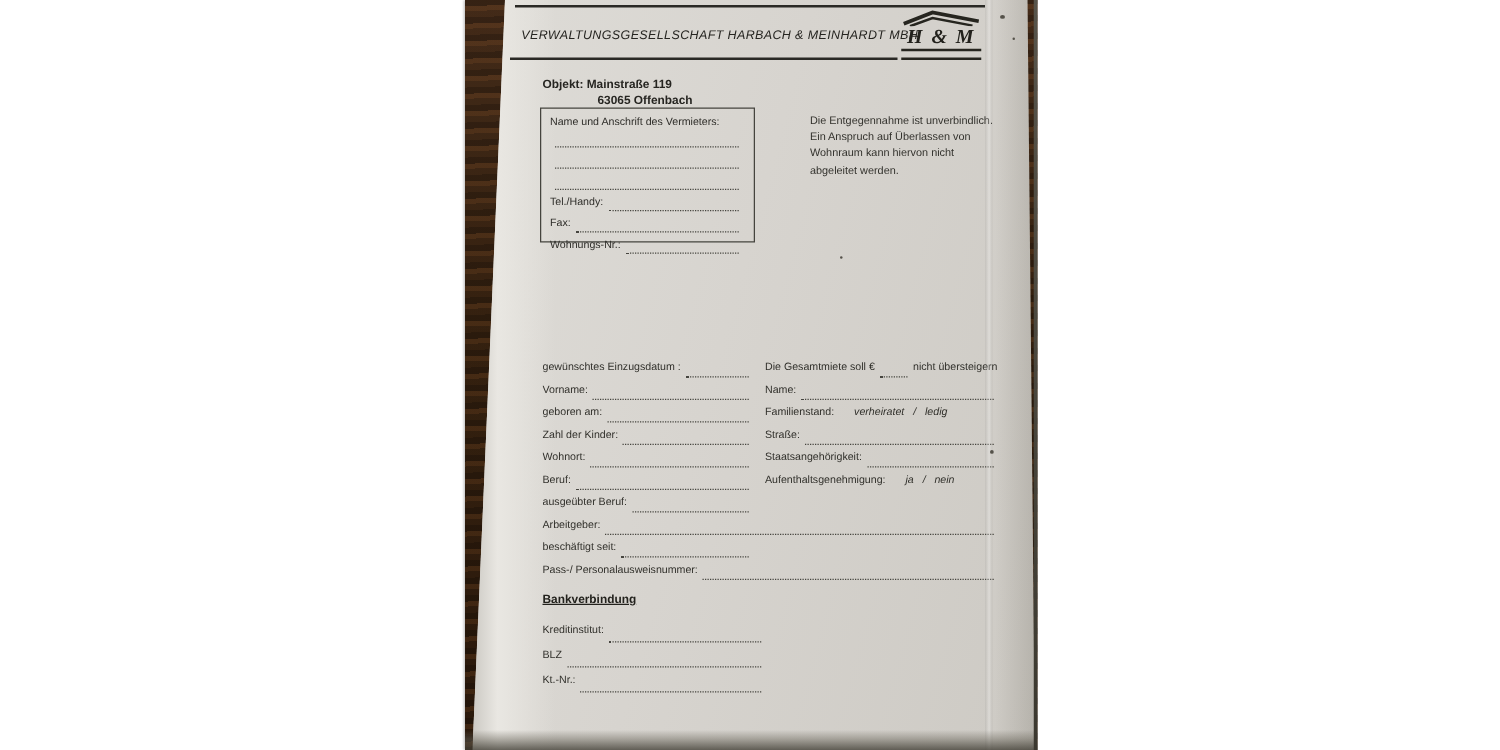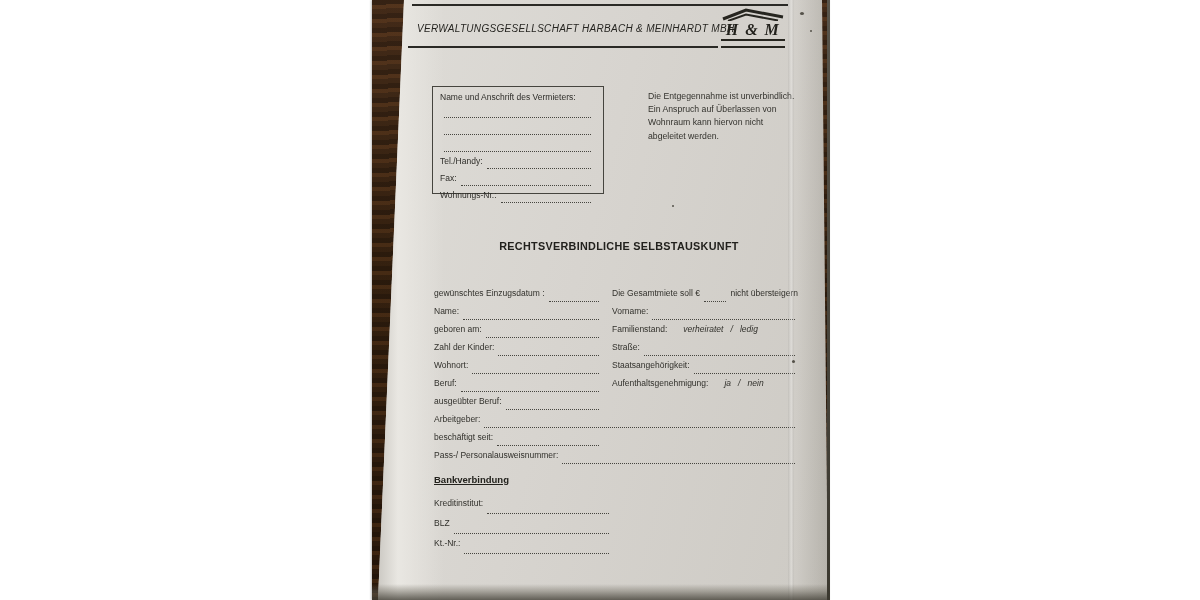--- a/index.html
+++ b/index.html
@@ -121,20 +121,24 @@
         <div class="logo">
           <svg width="64" height="13" viewBox="0 0 64 13">
             <path d="M2 11 L25 2 L62 9" fill="none" stroke="#26251f" stroke-width="3"></path>
             <path d="M7 13 L25 6.5 L57 12.5" fill="none" stroke="#26251f" stroke-width="2"></path>
           </svg>
           <div class="logo-text">H &amp; M</div>
           <div class="logo-lines"></div>
         </div>
       </div>
 
+      <div class="objekt">
+        <div><span>Objekt:</span> <span>Mainstraße 119</span></div>
+        <div class="city">63065 Offenbach</div>
+      </div>
 
       <div class="vbox">
         <div class="vb-title">Name und Anschrift des Vermieters:</div>
         <div class="vb-fields">
             <div class="cell">
               <span class="dots"></span>
             </div>
             <div class="cell">
               <span class="dots"></span>
             </div>
@@ -156,38 +160,37 @@
           </div>
       </div>
 
       <div class="notice">
           <div class="nline">Die Entgegennahme ist unverbindlich.</div>
           <div class="nline">Ein Anspruch auf Überlassen von</div>
           <div class="nline">Wohnraum kann hiervon nicht</div>
           <div class="nline">abgeleitet werden.</div>
         </div>
 
-      <div class="form-title">RECHTSVERBINDLICHE SELBSTAUSKUNFT</div>
 
       <div class="form-grid">
           <div class="cell">
             <span class="lbl">gewünschtes Einzugsdatum :</span>
             <span class="dots"></span>
           </div>
           <div class="cell">
             <span class="lbl">Die Gesamtmiete soll €</span>
             <span class="dots"></span>
             <span class="sfx">nicht übersteigern</span>
           </div>
           <div class="cell">
+            <span class="lbl">Vorname:</span>
+            <span class="dots"></span>
+          </div>
+          <div class="cell">
             <span class="lbl">Name:</span>
-            <span class="dots"></span>
-          </div>
-          <div class="cell">
-            <span class="lbl">Vorname:</span>
             <span class="dots"></span>
           </div>
           <div class="cell">
             <span class="lbl">geboren am:</span>
             <span class="dots"></span>
           </div>
           <div class="cell">
             <span class="lbl">Familienstand:</span>
             <span class="opts">verheiratet   /   ledig</span>
           </div>

